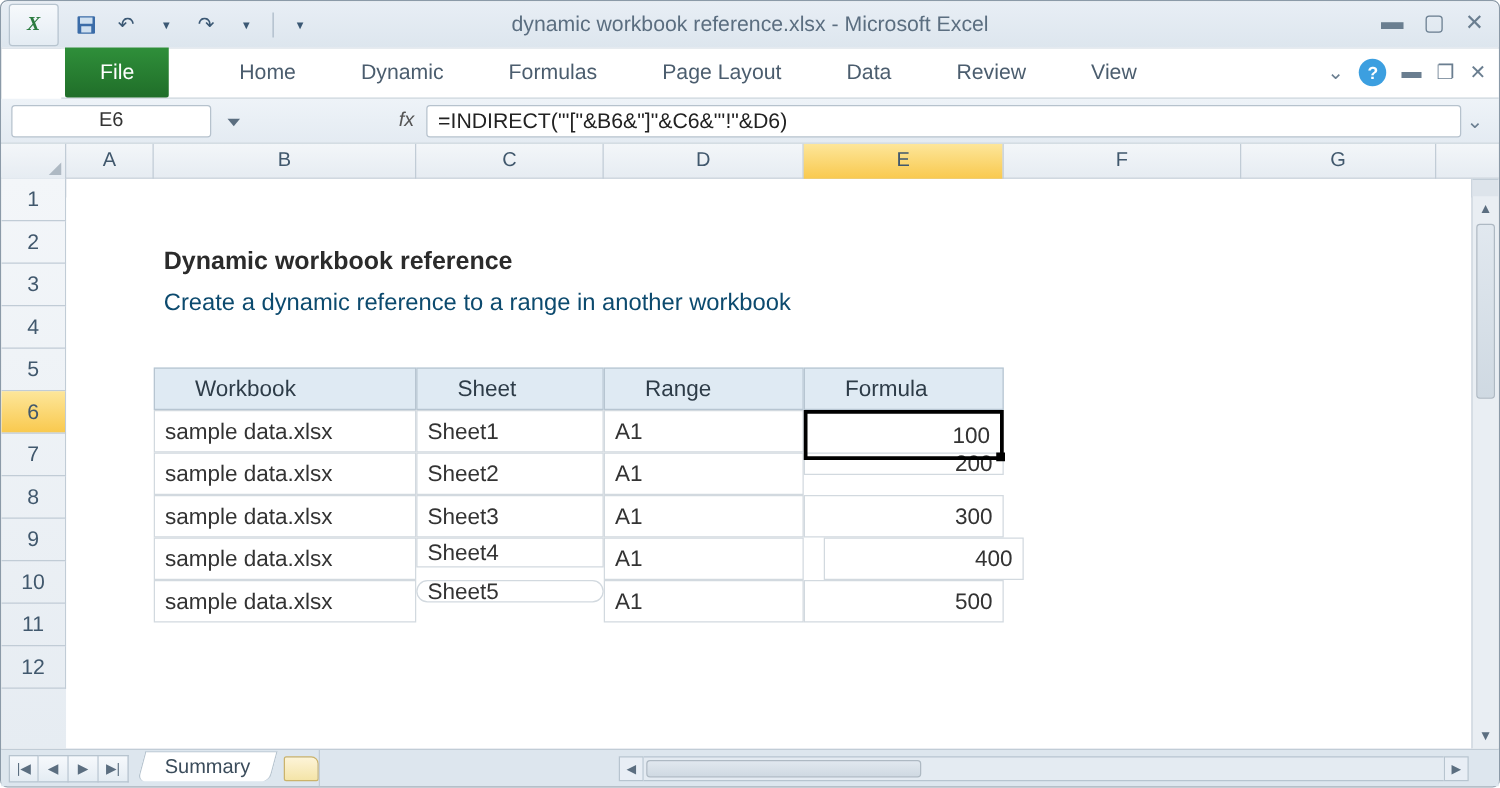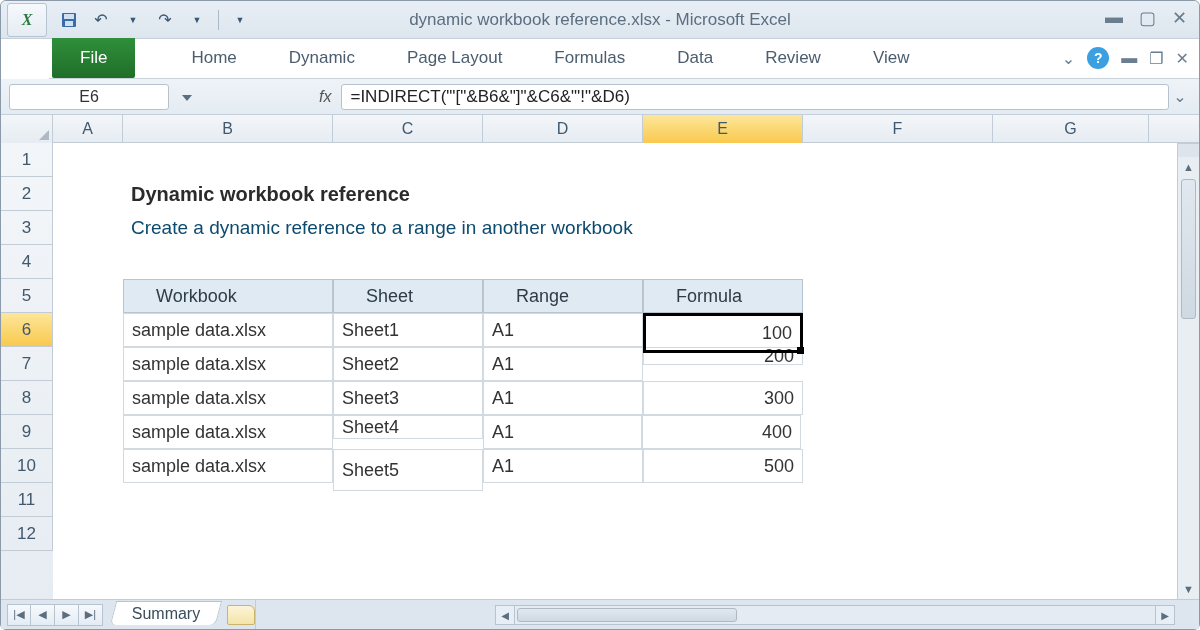--- a/index.html
+++ b/index.html
@@ -37,21 +37,21 @@
 
 .gridwrap { flex:1; display:flex; overflow:hidden; position:relative; }
 .colheads { height:28px; display:flex; background:linear-gradient(#f3f6f9,#e6ecf2); border-bottom:1px solid #c1ccd6; }
 .corner { width:52px; height:28px; border-right:1px solid #c1ccd6; background:linear-gradient(#f3f6f9,#e6ecf2); position:relative; }
 .corner::after { content:""; position:absolute; right:3px; bottom:3px; border-left:10px solid transparent; border-bottom:10px solid #aeb9c3; }
 .ch { height:28px; border-right:1px solid #c1ccd6; display:flex; align-items:center; justify-content:center; color:#41586d; font-size:16px; }
 .ch.active { background:linear-gradient(#fde69a,#f9c94e); }
 .rowheads { width:52px; background:linear-gradient(#f3f6f9,#e6ecf2); }
 .rh { height:34px; border-bottom:1px solid #c1ccd6; border-right:1px solid #c1ccd6; display:flex; align-items:center; justify-content:center; color:#41586d; font-size:17px; }
 .rh.active { background:linear-gradient(#fde69a,#f9c94e); }
-.cells { position:relative; flex:1; background:#fff; }
+.cells { position:relative; flex:1; background:#fff;margin-top:15px; }
 .cell { position:absolute; font-size:18px; color:#333; padding:4px 8px; display:flex; align-items:center; }
 .hdr { background:#dfeaf3; border:1px solid #b7c5d1; color:#2e3c48;padding-left:32px; }
 .datacell { border:1px solid #d2d9df; }
 .datacell.r { justify-content:flex-end; }
 .title-txt { font-size:20px; font-weight:bold; color:#2b2b2b; }
 .sub-txt { font-size:19px; color:#0c4a6e; }
 .sel { border:3px solid #000 !important; z-index:5; }
 .sel::after { content:""; position:absolute; right:-4px; bottom:-4px; width:7px; height:7px; background:#000; }
 
 
@@ -105,22 +105,22 @@
       <span>▢</span>
       <span>✕</span>
     </div>
   </div>
 
   <div class="ribbon">
     <div class="file-tab">File</div>
     <div class="tabs" id="ribbon-tabs">
         <div class="tab">Home</div>
         <div class="tab">Dynamic</div>
+        <div class="tab">Formulas</div>
         <div class="tab">Page Layout</div>
-        <div class="tab">Formulas</div>
         <div class="tab">Data</div>
         <div class="tab">Review</div>
         <div class="tab">View</div>
       </div>
     <div class="ribbon-right">
       <span class="rr-icon">⌄</span>
       <div class="help-circle">?</div>
       <span class="rr-icon">▬</span>
       <span class="rr-icon">❐</span>
       <span class="rr-icon">✕</span>
@@ -175,23 +175,23 @@
           <div class="cell datacell" style="left: 280px; top: 204px; width: 150px; height: 34px;">Sheet2</div>
           <div class="cell datacell" style="left: 430px; top: 204px; width: 160px; height: 34px;">A1</div>
           <div class="cell datacell r" style="left: 590px; top: 204px; width: 160px; height: 18px;">200</div>
           <div class="cell datacell" style="left: 70px; top: 238px; width: 210px; height: 34px;">sample data.xlsx</div>
           <div class="cell datacell" style="left: 280px; top: 238px; width: 150px; height: 34px;">Sheet3</div>
           <div class="cell datacell" style="left: 430px; top: 238px; width: 160px; height: 34px;">A1</div>
           <div class="cell datacell r" style="left: 590px; top: 238px; width: 160px; height: 34px;">300</div>
           <div class="cell datacell" style="left: 70px; top: 272px; width: 210px; height: 34px;">sample data.xlsx</div>
           <div class="cell datacell" style="left: 280px; top: 272px; width: 150px; height: 24px;">Sheet4</div>
           <div class="cell datacell" style="left: 430px; top: 272px; width: 160px; height: 34px;">A1</div>
-          <div class="cell datacell r" style="left: 588px; top: 272px; width: 160px; height: 34px;">400</div>
+          <div class="cell datacell r" style="left: 606px; top: 272px; width: 160px; height: 34px;">400</div>
           <div class="cell datacell" style="left: 70px; top: 306px; width: 210px; height: 34px;">sample data.xlsx</div>
-          <div class="cell datacell" style="left: 280px; top: 306px; width: 150px; height: 42px;">Sheet5</div>
+          <div class="cell datacell" style="left: 280px; top: 306px; width: 150px; height: 18px; border-radius: 15px;">Sheet5</div>
           <div class="cell datacell" style="left: 430px; top: 306px; width: 160px; height: 34px;">A1</div>
           <div class="cell datacell r" style="left: 590px; top: 306px; width: 160px; height: 34px;">500</div>
         </div>
       <div class="vscroll">
         <div class="splitter"></div>
         <div class="arr">▲</div>
         <div class="track">
             <div class="thumb"></div>
           </div>
         <div class="arr">▼</div>

